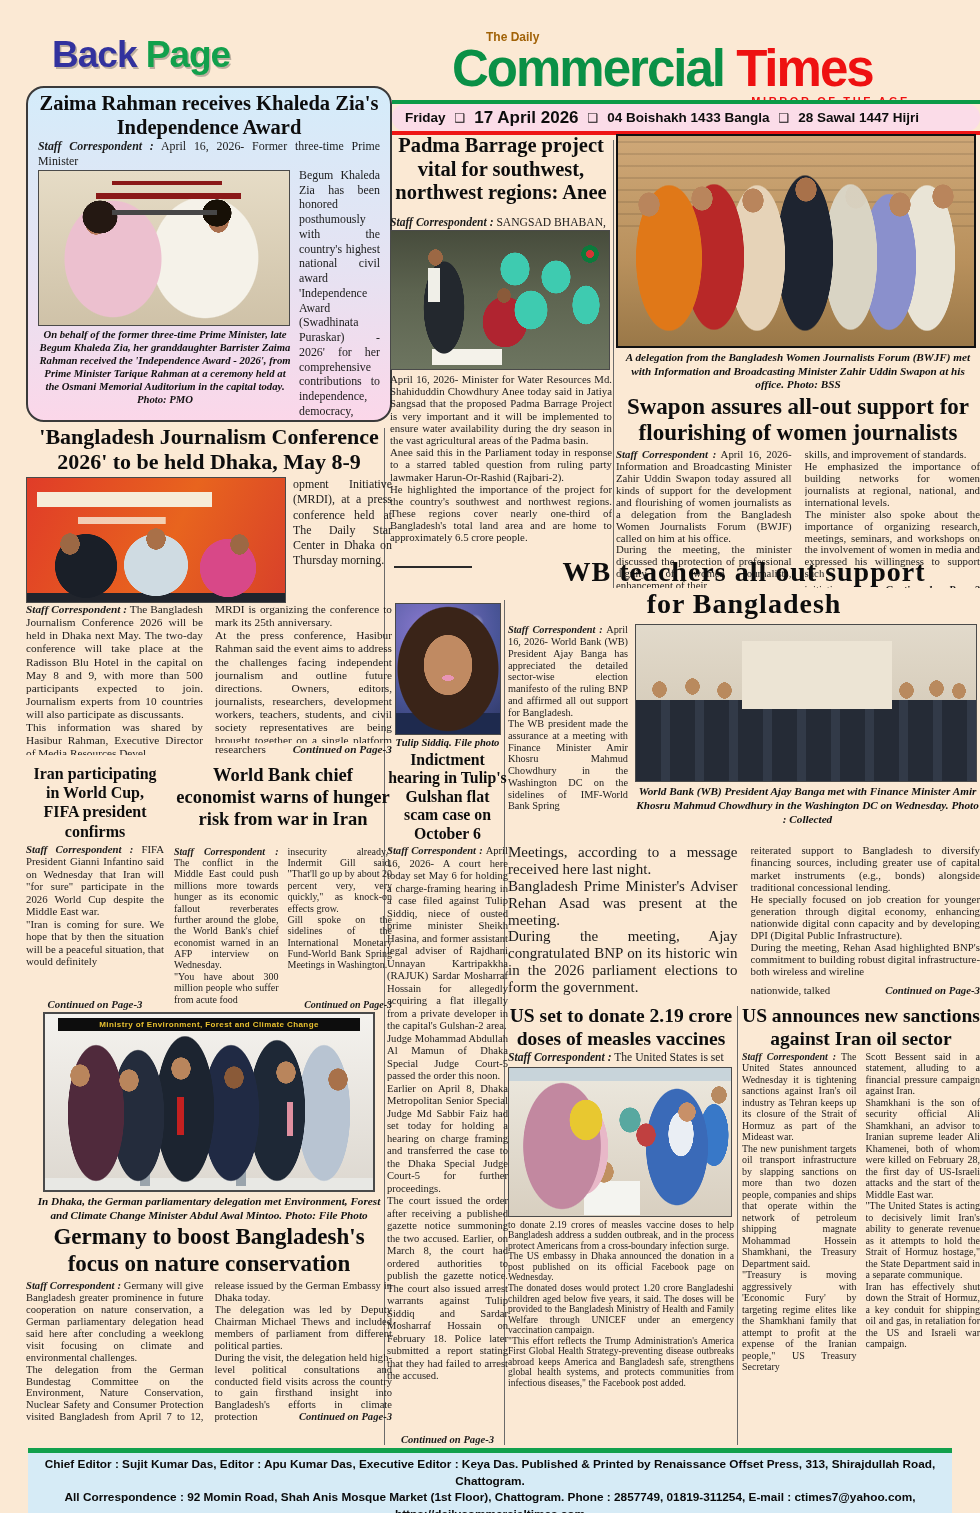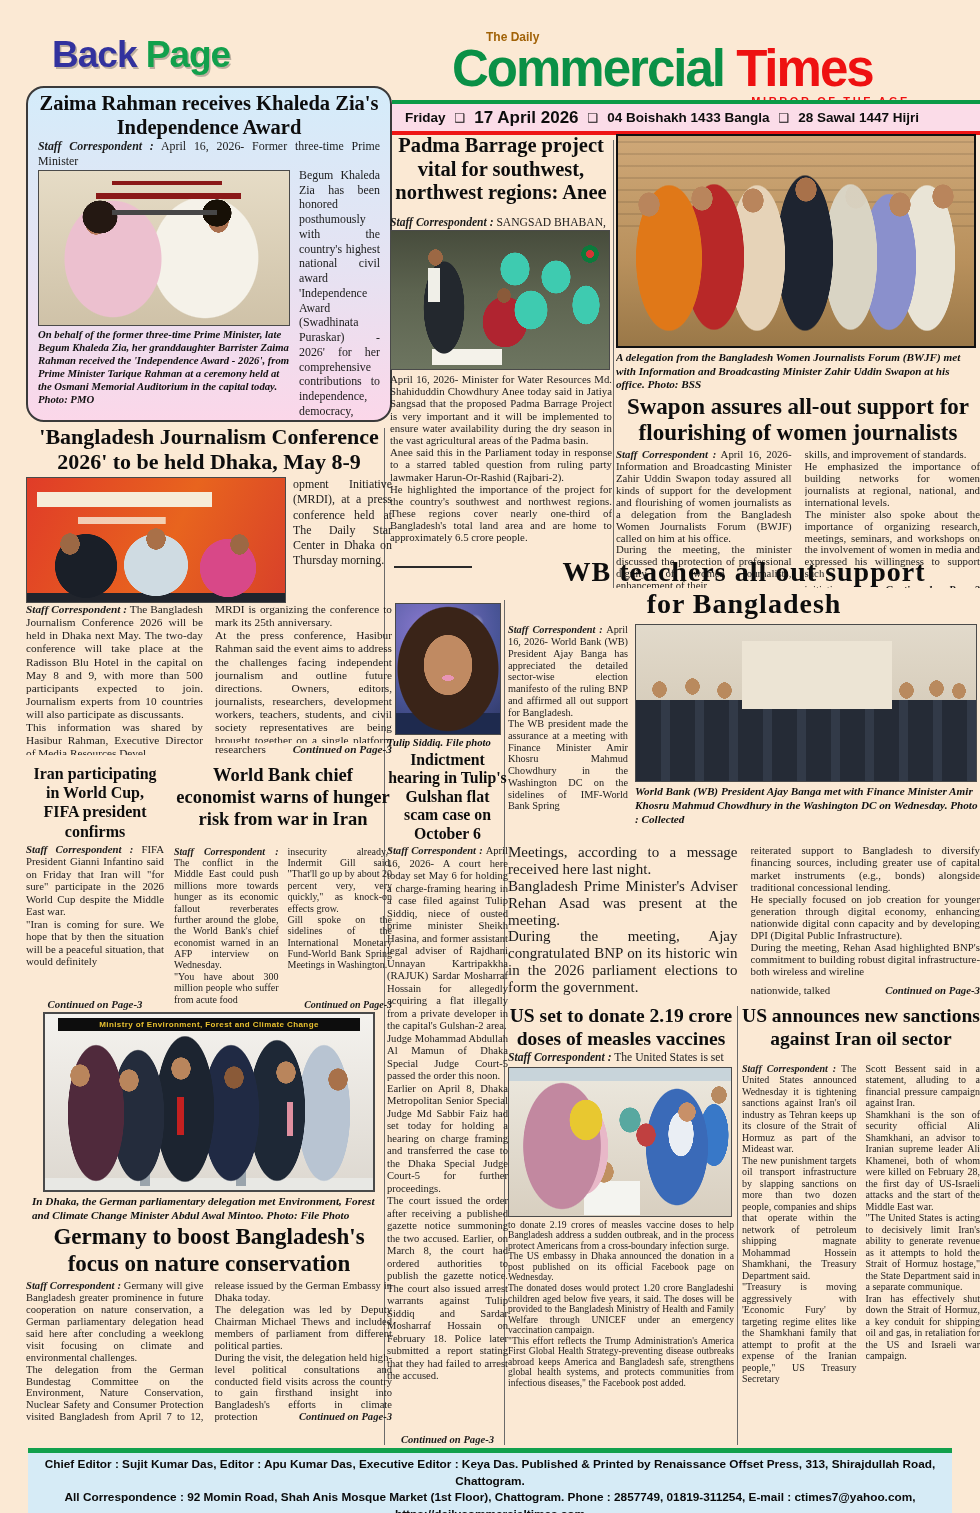--- a/index.html
+++ b/index.html
@@ -25,21 +25,21 @@
   .d-sub { font-size:13.5px; font-weight:700; }
 
   
   .hl { font-weight:700; text-align:center; color:#0d0d0d; line-height:1.14; }
   .body { text-align:justify; }
   .bt { white-space:pre-line; }
   .byline { font-style:italic; font-weight:700; }
   .cont { font-style:italic; font-weight:700; white-space:nowrap; }
   .cont-center { font-style:italic; font-weight:700; text-align:center; }
   .cont-right { text-align:right; }
-  .caption { font-weight:700; font-style:italic; text-align:left; line-height:1.22; color:#111; }
+  .caption { font-weight:700; font-style:italic; text-align:center; line-height:1.22; color:#111; }
   .cols { display:flex; }
   .col { display:flex; flex-direction:column; }
   .grow { flex:1; min-height:0; overflow:hidden; }
   .final-row { display:flex; justify-content:space-between; gap:6px; align-items:baseline; }
   .vrule { background:#6a6a6a; width:1px; }
   .hrule { background:#2a2a2a; }
   .photo { border:1px solid #4a4a4a; }
 
   
   .zaima-box { border:2px solid #3a3a3a; border-radius:18px; padding:3px 10px 4px;
@@ -203,21 +203,21 @@
   <div class="a" style="left:452px;top:30px;width:470px;">
     <div class="the-daily">The Daily</div>
     <div class="brand">
       <span class="brand-green">Commercial</span>
       <span class="brand-red">Times</span>
     </div>
     <div class="tagline">MIRROR OF THE AGE</div>
   </div>
 
   <div class="a rule-green" style="left:392px;top:100px;width:588px;height:4px;"></div>
-  <div class="a datebar" style="left:392px;top:104px;width:588px;height:27px;">
+  <div class="a datebar" style="left:392px;top:104px;width:588px;height:27px;border-radius:13px;">
     <span class="d-day">Friday</span>
     <span class="d-blt">❑</span>
     <span class="d-main">17 April 2026</span>
     <span class="d-blt">❑</span>
     <span class="d-sub">04 Boishakh 1433 Bangla</span>
     <span class="d-blt">❑</span>
     <span class="d-sub">28 Sawal 1447 Hijri</span>
   </div>
   <div class="a rule-red" style="left:392px;top:131px;width:588px;height:4px;"></div>
 
@@ -271,21 +271,21 @@
         </div>
       </div>
     </div>
   </div>
 
   <div class="a cols" style="left:26px;top:764px;width:366px;height:246px;gap:10px;">
     <div class="col clip" style="width:138px;">
       <div class="hl" style="font-size:16px;line-height:1.2;">Iran participating in World Cup, FIFA president confirms</div>
       <div class="body grow" style="font-size:10.8px;line-height:1.16;margin-top:2px;">
         <span class="byline">Staff Correspondent :</span>
-        <span class="bt">FIFA President Gianni Infantino said on Friday that Iran will "for sure" participate in the 2026 World Cup despite the Middle East war.
+        <span class="bt">FIFA President Gianni Infantino said on Wednesday that Iran will "for sure" participate in the 2026 World Cup despite the Middle East war.
 "Iran is coming for sure. We hope that by then the situation will be a peaceful situation, that would definitely</span>
       </div>
       <div class="cont-center" style="font-size:10.8px;">Continued on Page-3</div>
     </div>
     <div class="col" style="flex:1;">
       <div class="hl" style="font-size:18.5px;line-height:1.2;">World Bank chief economist warns of hunger risk from war in Iran</div>
       <div class="cols grow" style="gap:9px;margin-top:15px;">
         <div class="col clip" style="flex:1;">
           <div class="body grow" style="font-size:10px;line-height:1.14;">
             <span class="byline">Staff Correspondent :</span>
@@ -440,21 +440,21 @@
     <div class="body grow" style="font-size:9.6px;line-height:1.1;margin-top:3px;">
       <span class="bt">to donate 2.19 crores of measles vaccine doses to help Bangladesh address a sudden outbreak, and in the process protect Americans from a cross-boundary infection surge.
 The US embassy in Dhaka announced the donation in a post published on its official Facebook page on Wednesday.
 The donated doses would protect 1.20 crore Bangladeshi children aged below five years, it said. The doses will be provided to the Bangladesh Ministry of Health and Family Welfare through UNICEF under an emergency vaccination campaign.
 "This effort reflects the Trump Administration's America First Global Health Strategy-preventing disease outbreaks abroad keeps America and Bangladesh safe, strengthens global health systems, and protects communities from infectious diseases," the Facebook post added.</span>
     </div>
   </div>
 
   <div class="a col" style="left:742px;top:1004px;width:238px;height:441px;">
     <div class="hl" style="font-size:19.5px;line-height:1.2;">US announces new sanctions against Iran oil sector</div>
-    <div class="cols grow" style="gap:9px;margin-top:12px;">
+    <div class="cols grow" style="gap:9px;margin-top:0;">
       <div class="body clip" style="flex:1;font-size:10px;line-height:1.15;">
         <span class="byline">Staff Correspondent :</span>
         <span class="bt">The United States announced Wednesday it is tightening sanctions against Iran's oil industry as Tehran keeps up its closure of the Strait of Hormuz as part of the Mideast war.
 The new punishment targets oil transport infrastructure by slapping sanctions on more than two dozen people, companies and ships that operate within the network of petroleum shipping magnate Mohammad Hossein Shamkhani, the Treasury Department said.
 "Treasury is moving aggressively with 'Economic Fury' by targeting regime elites like the Shamkhani family that attempt to profit at the expense of the Iranian people," US Treasury Secretary</span>
       </div>
       <div class="body clip" style="flex:1;font-size:10px;line-height:1.15;">
         <span class="bt">Scott Bessent said in a statement, alluding to a financial pressure campaign against Iran.
 Shamkhani is the son of security official Ali Shamkhani, an advisor to Iranian supreme leader Ali Khamenei, both of whom were killed on February 28, the first day of US-Israeli attacks and the start of the Middle East war.
 "The United States is acting to decisively limit Iran's ability to generate revenue as it attempts to hold the Strait of Hormuz hostage," the State Department said in a separate communique.

